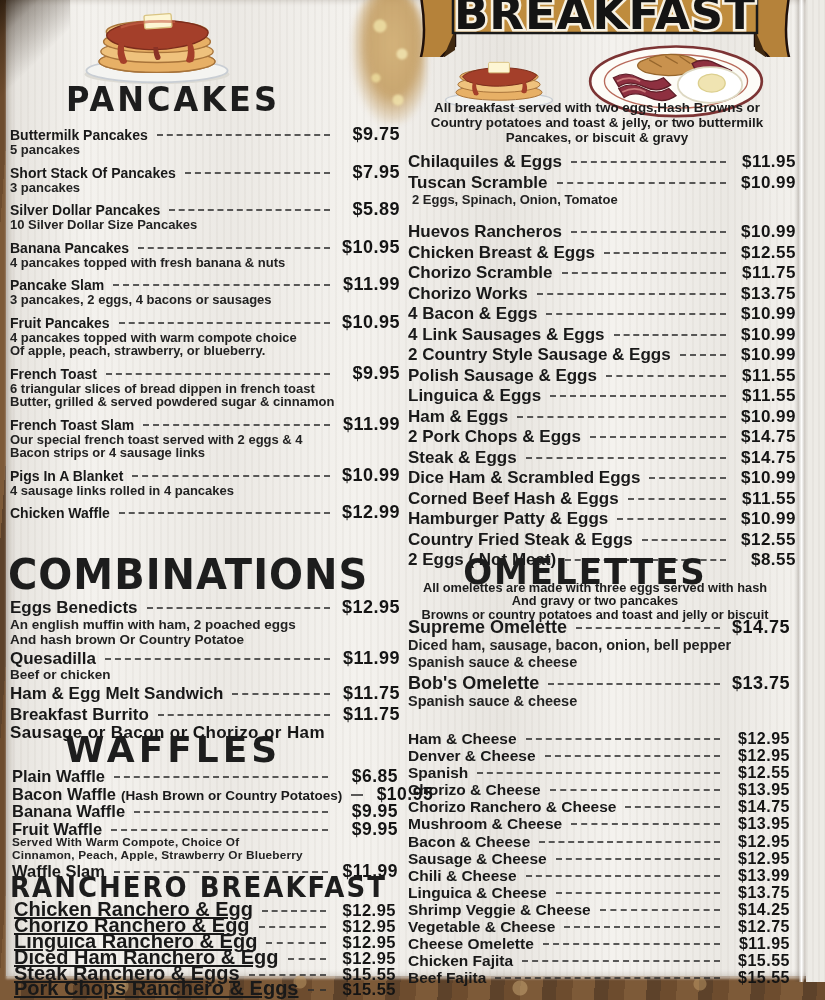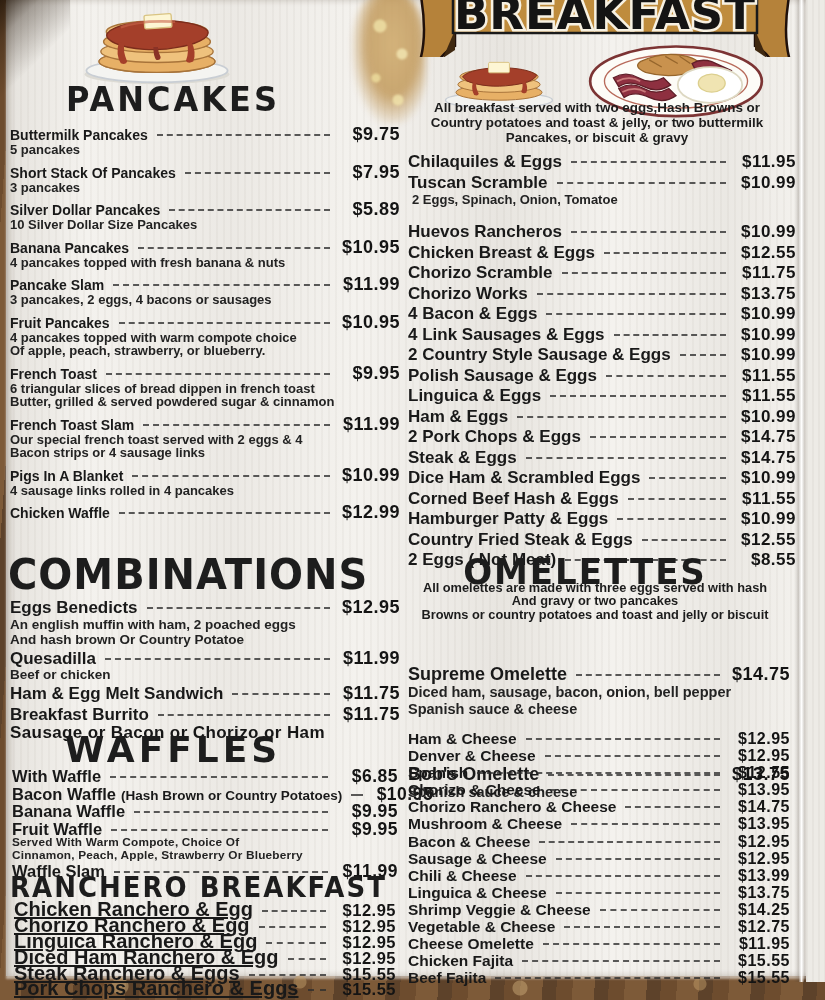--- a/index.html
+++ b/index.html
@@ -74,21 +74,21 @@
   .r-intro{left:405px;top:101px;width:384px;text-align:center;font-weight:bold;font-size:13.4px;line-height:14.8px;color:#1c1c1c;}
   .s-breakfast{left:408px;top:152px;width:388px;}
   .s-breakfast .mi-row{height:20.5px;}
   .s-breakfast .mi-name{font-size:17px;}
   .s-breakfast .mi-price{font-size:17px;}
   .s-breakfast .mi-desc{font-size:13px;line-height:14px;margin:0 0 15px 4px;}
   .hdr-om{left:405px;top:551px;width:360px;font-size:34px;letter-spacing:2px;transform:scaleY(1.05);}
   .om-intro{left:405px;top:581px;width:380px;text-align:center;font-weight:bold;font-size:12.8px;line-height:13.4px;color:#1c1c1c;}
   .s-omfeat{left:408px;top:617px;width:382px;}
   .s-omfeat .mi{margin-bottom:3px;}
-  .s-omfeat .mi-row{height:20px;margin-top:47px;}
+  .s-omfeat .mi-row{height:20px;}
   .s-omfeat .mi-name{font-size:18px;}
   .s-omfeat .mi-price{font-size:18px;}
   .s-omfeat .mi-desc{font-size:14.5px;line-height:16.5px;}
   .s-omlist{left:408px;top:730px;width:382px;}
   .s-omlist .mi-row{height:17.1px;}
   .s-omlist .mi-name{font-size:15.5px;}
   .s-omlist .mi-price{font-size:16px;}
   
   .banner{position:absolute;left:415px;top:0;width:380px;height:57px;overflow:hidden;}
   .art{position:absolute;}
@@ -256,21 +256,21 @@
           <span class="mi-price">$11.75</span>
         </div>
         <div class="mi-desc d-big">Sausage or Bacon or Chorizo or Ham</div>
       </div>
     </div>
 
   <div class="hdr hdr-waff sec">WAFFLES</div>
   <div class="sec s-waff">
       <div class="mi">
         <div class="mi-row">
-          <span class="mi-name">With Waffle</span>
+          <span class="mi-name">Plain Waffle</span>
           <span class="leader"></span>
           <span class="mi-price">$6.85</span>
         </div>
       </div>
       <div class="mi">
         <div class="mi-row">
           <span class="mi-name">Bacon Waffle</span>
           <span class="mi-note">(Hash Brown or Country Potatoes)</span>
           <span class="leader"></span>
           <span class="mi-price">$10.95</span>

